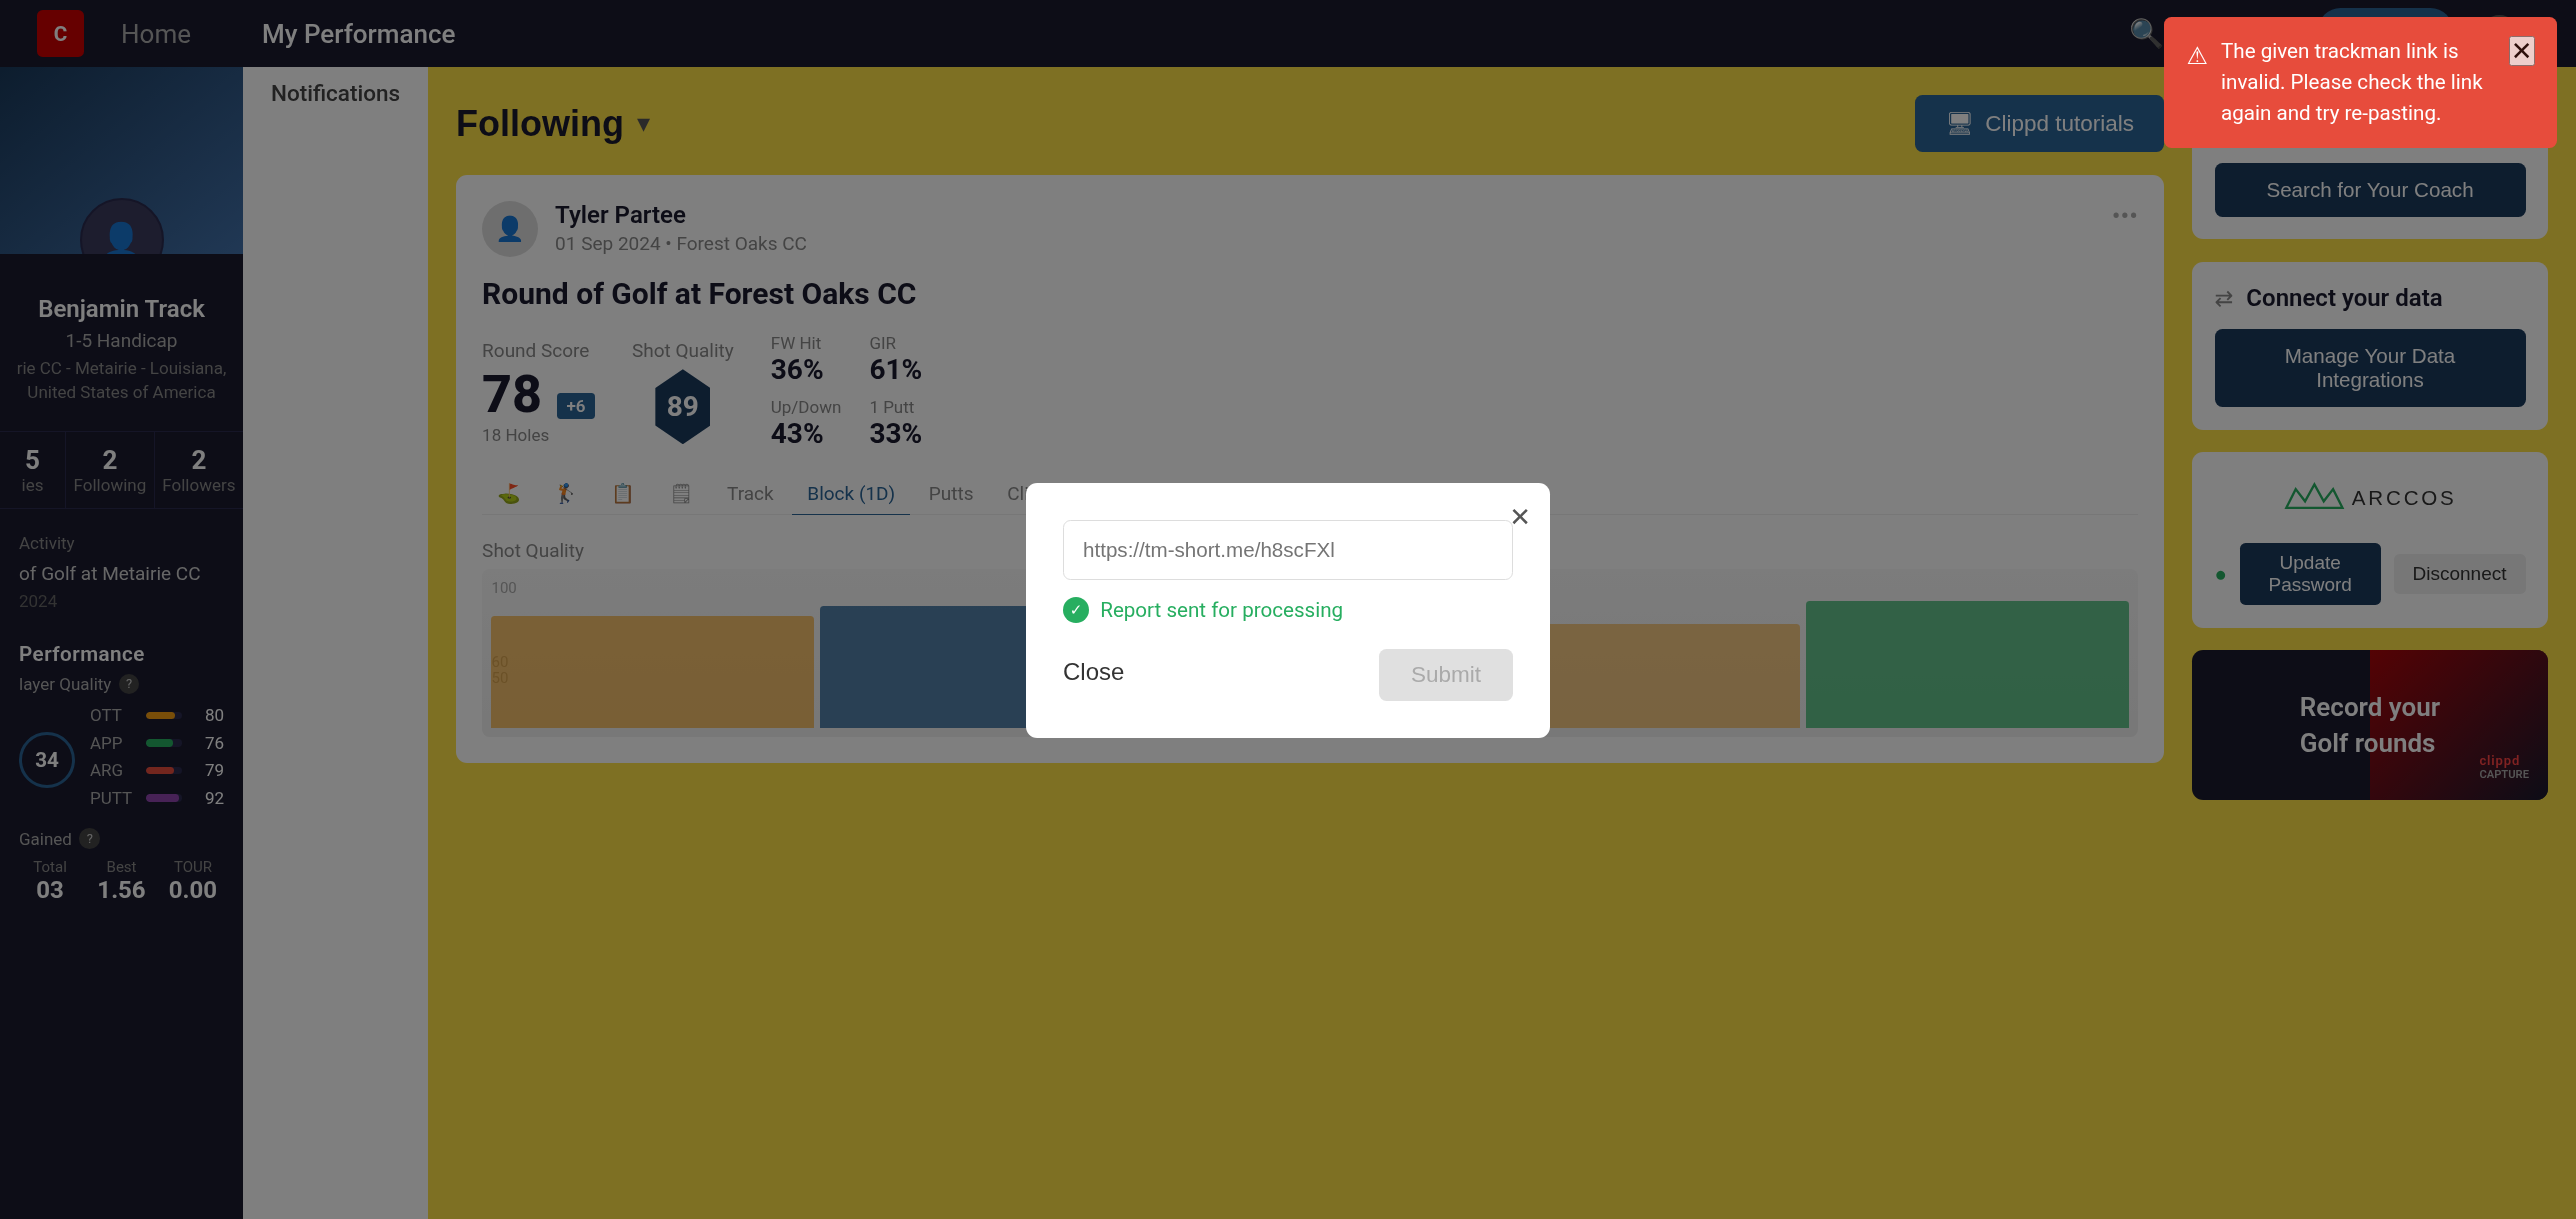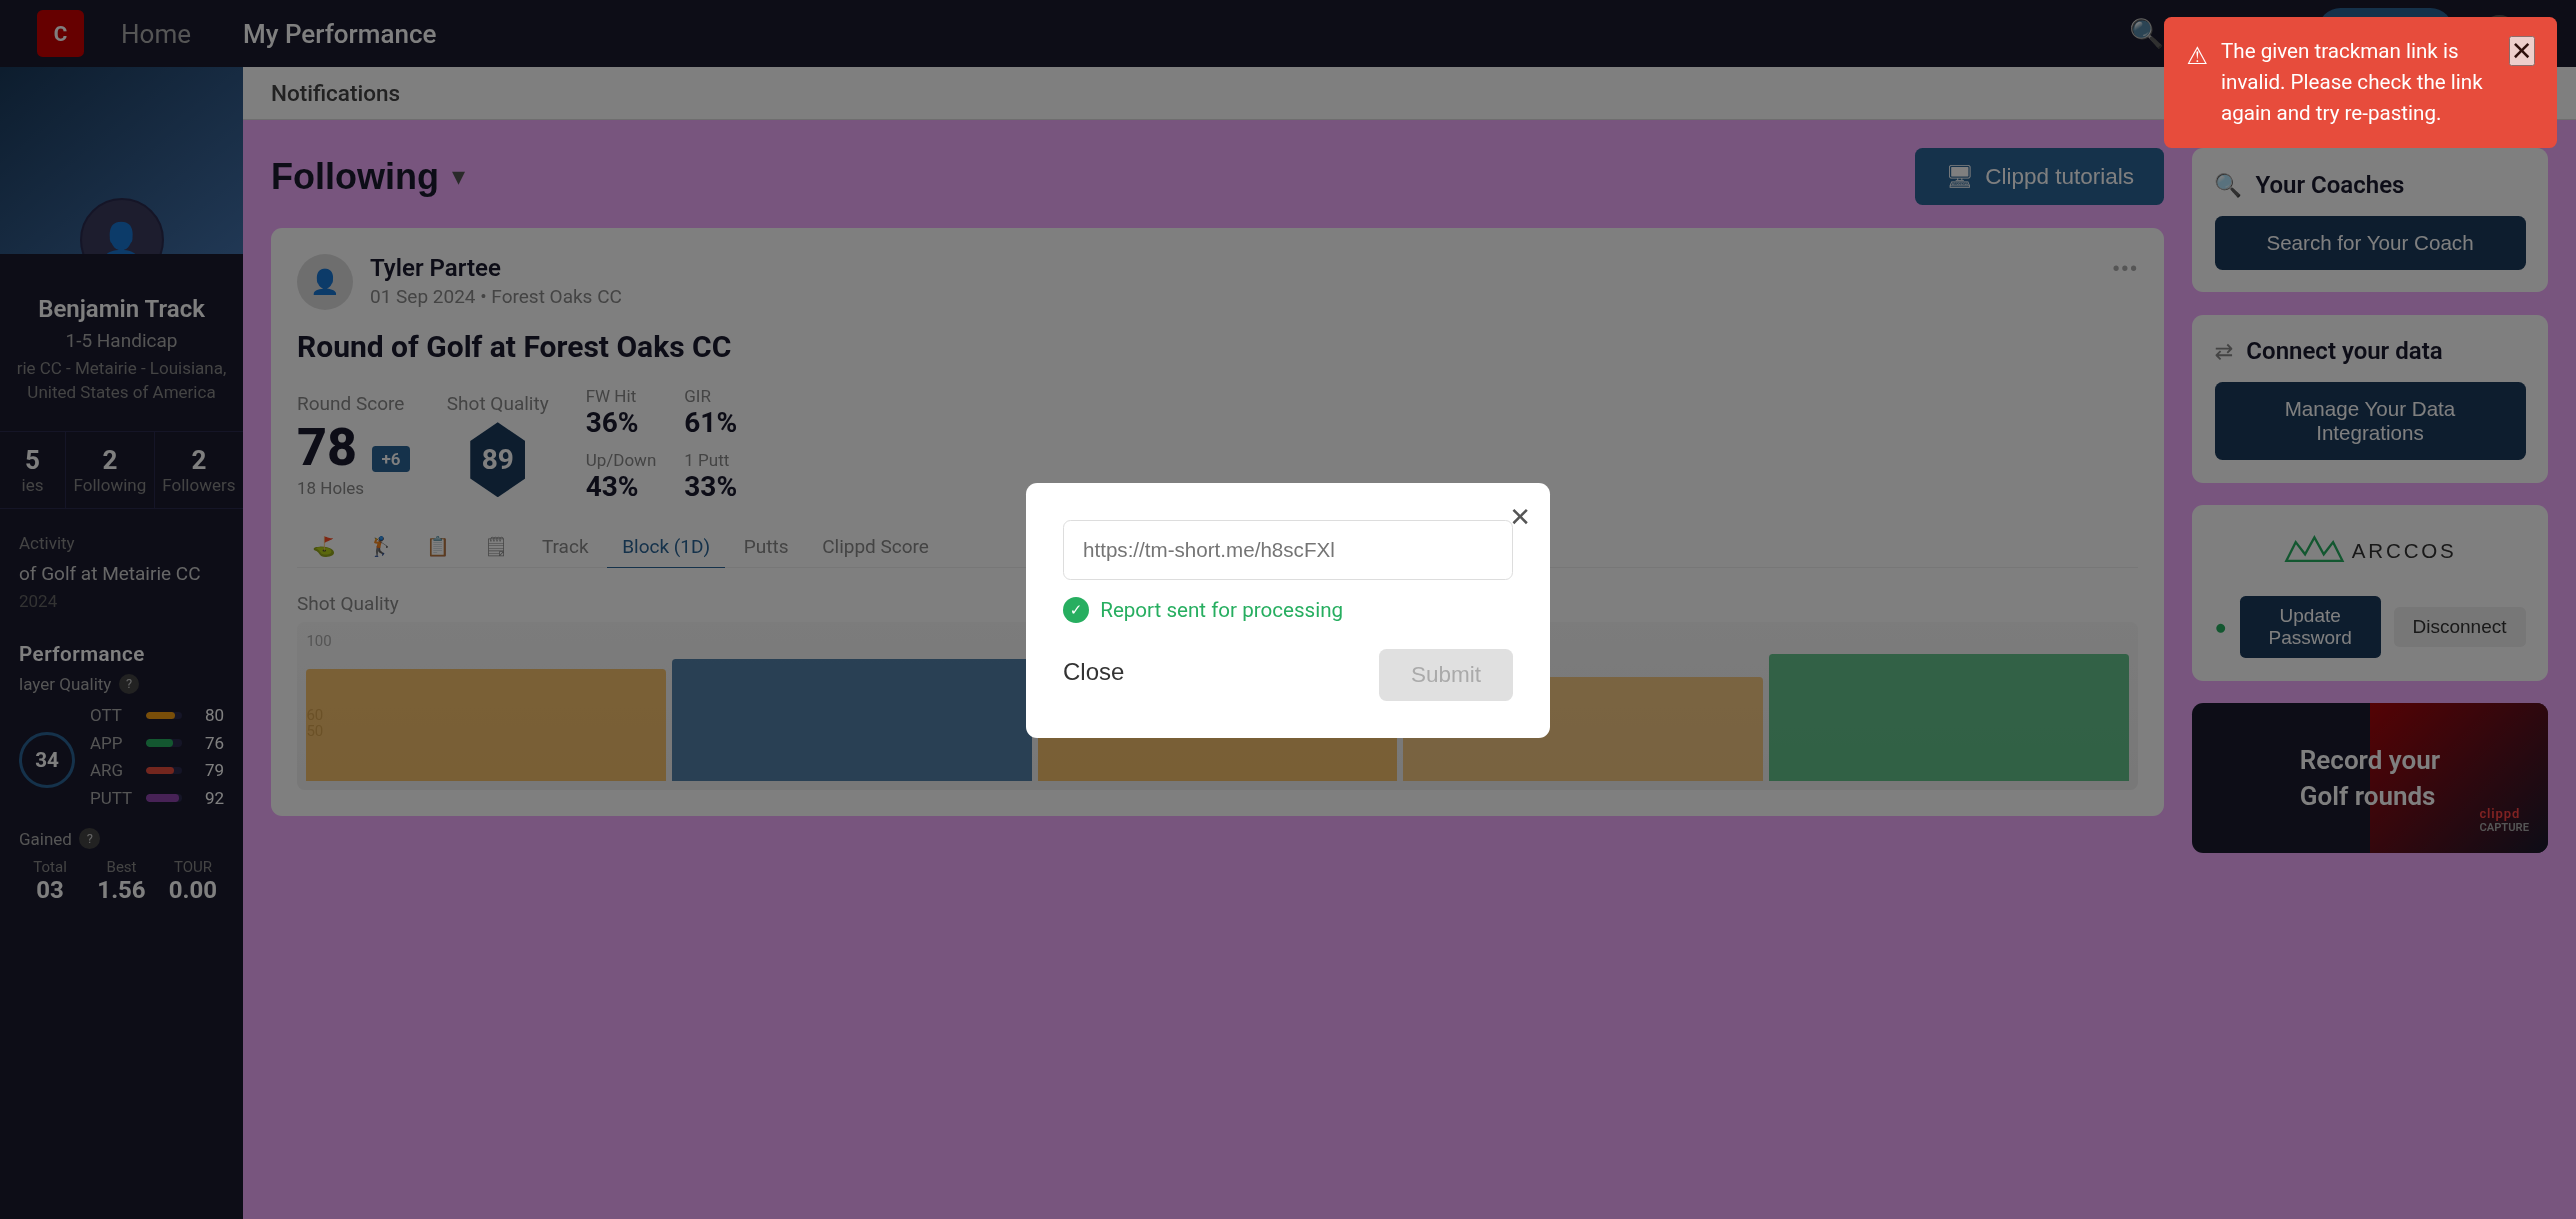--- a/index.html
+++ b/index.html
@@ -31,21 +31,21 @@
       display: flex;
       align-items: center;
       justify-content: center;
       color: white;
       font-weight: bold;
       font-size: 20.6px;
       margin-right: 37px;
     }
     .nav-links {
       display: flex;
-      gap: 52px;
+      gap: 71px;
       flex: 1;
     }
     .nav-link {
       color: #aaa;
       font-size: 26px;
       text-decoration: none;
       cursor: pointer;
     }
     .nav-link.active {
       color: white;
@@ -281,23 +281,23 @@
       color: white;
       font-size: 20.6px;
       font-weight: 700;
       margin: 9.4px auto;
     }
 
     
     .content-area {
       flex: 1;
       overflow: hidden;
-      background: #f0abfc;
-      display: flex;
-      flex-direction: column;
+      background: #fde047;
+      display: flex;
+      flex-direction: row;
     }
     .content-inner {
       flex: 1;
       overflow: hidden;
       padding: 28px;
       display: flex;
       gap: 28px;
     }
     .feed-section {
       flex: 1;

